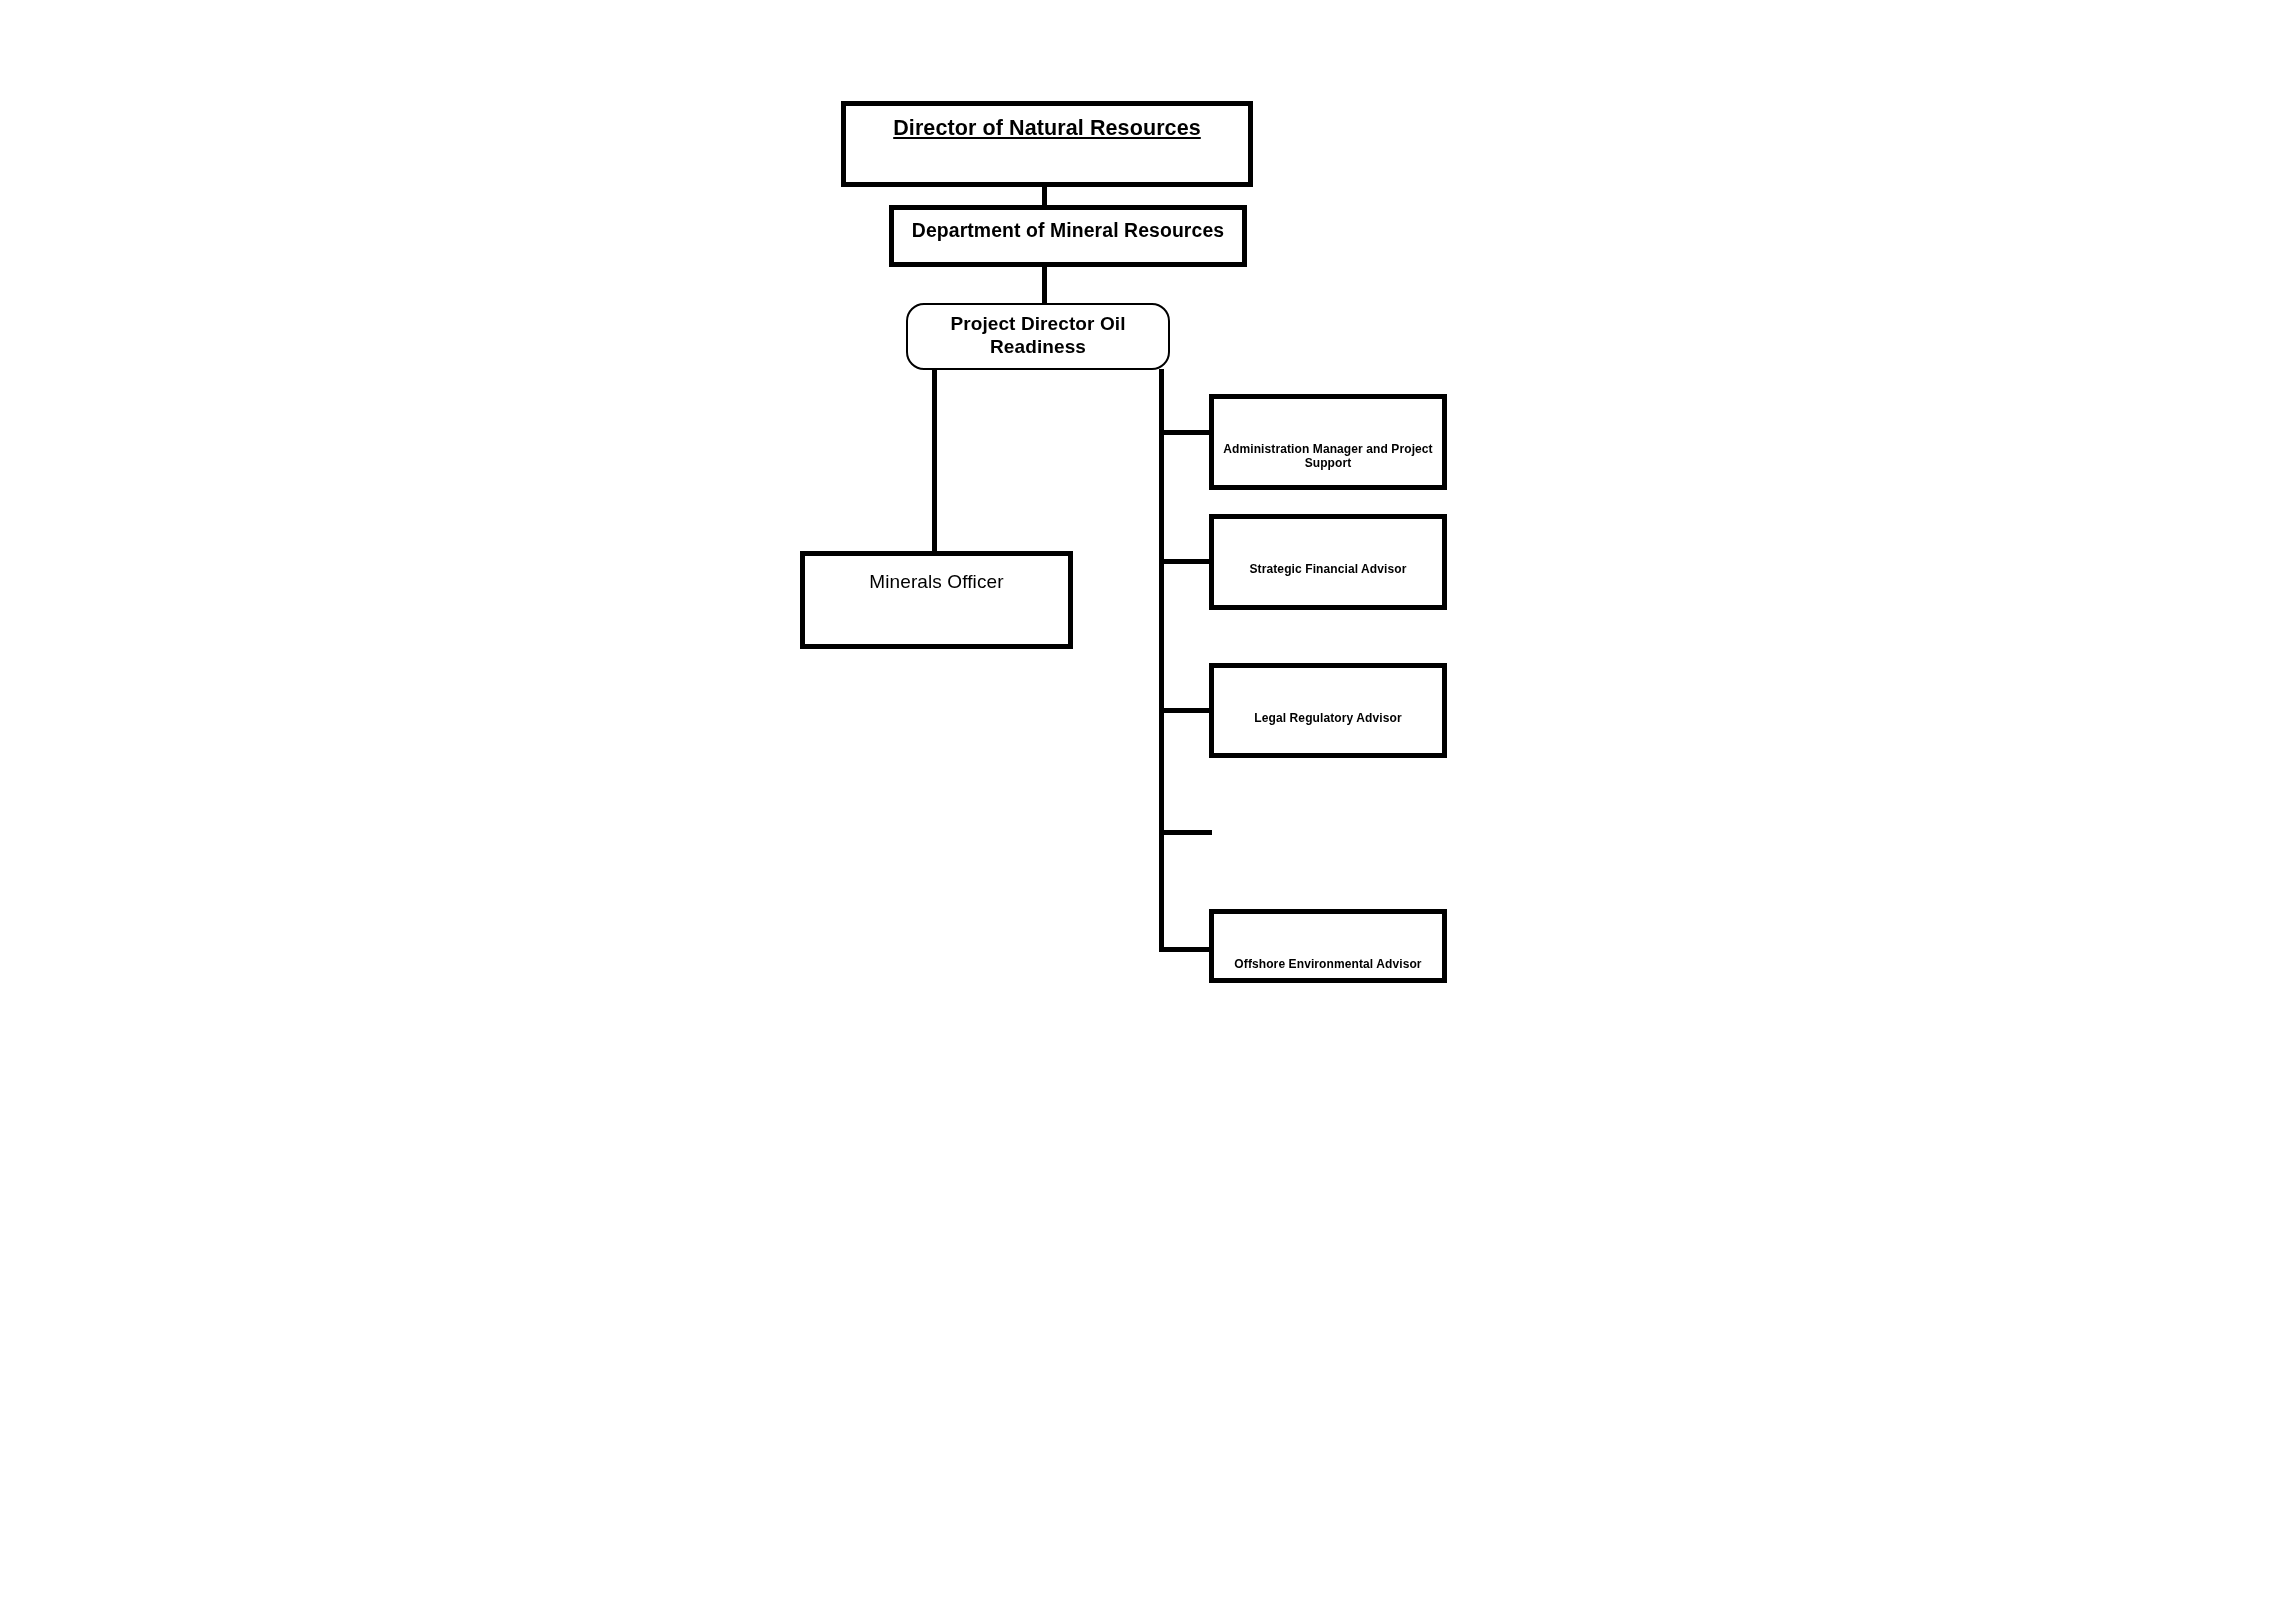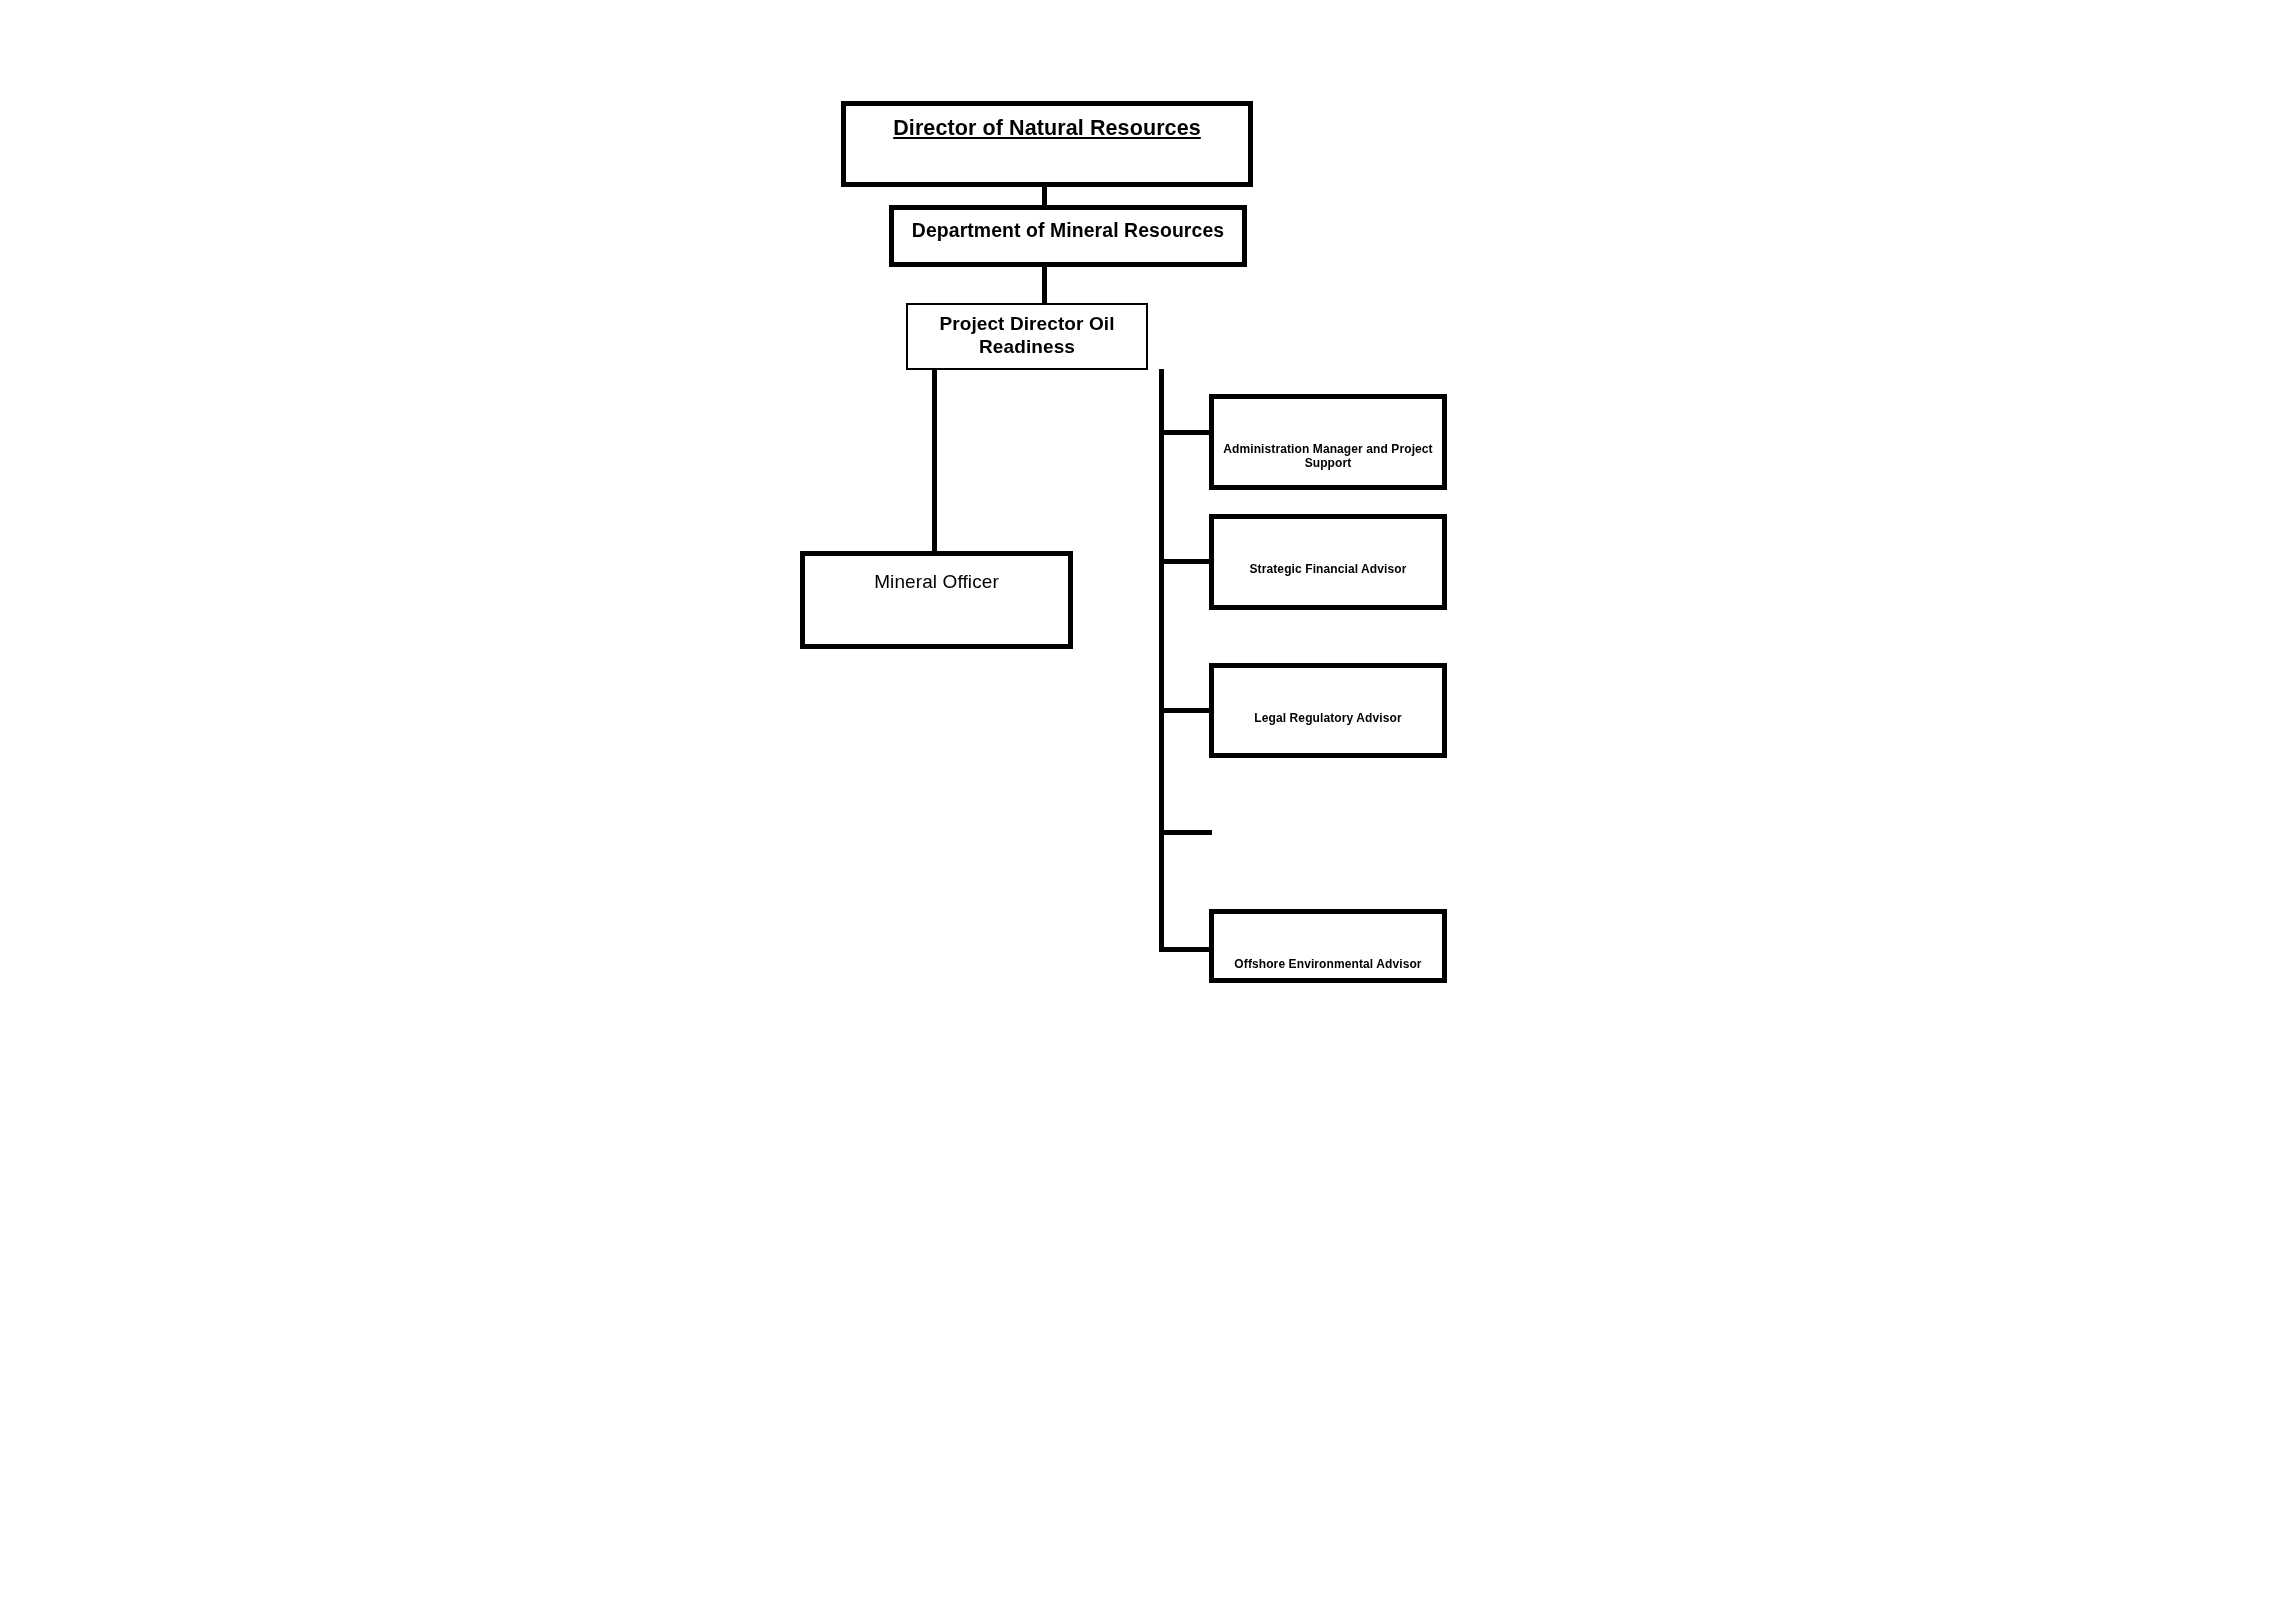--- a/index.html
+++ b/index.html
@@ -59,21 +59,21 @@
 
   #node-department {
     left: 869px;  top: 205px;  width: 358px;  height: 62px; margin-left: 20px;
   }
   #node-department .node-label {
     font-size: 19.4px;
     padding-top: 9px;
   }
 
   #node-project-director {
-    left: 906px;  top: 303px;  width: 242px;  height: 67px;
+    left: 906px;  top: 303px;  width: 264px;  height: 67px; border-radius: 18px;
   }
   #node-project-director .node-label {
     font-size: 19px;
     padding-top: 8.3px;
   }
 
   #node-minerals-officer {
     left: 800px;  top: 551px;  width: 273px;  height: 98px;
   }
   #node-minerals-officer .node-label {
@@ -141,21 +141,21 @@
 
   <div class="node" id="node-department">
     <span class="node-label">Department of Mineral Resources</span>
   </div>
 
   <div class="node thin" id="node-project-director">
     <span class="node-label">Project Director Oil Readiness</span>
   </div>
 
   <div class="node" id="node-minerals-officer">
-    <span class="node-label">Mineral Officer</span>
+    <span class="node-label">Minerals Officer</span>
   </div>
 
   <div class="node branch" id="node-admin-manager">
     <span class="node-label">Administration Manager and Project Support</span>
   </div>
 
   <div class="node branch" id="node-financial-advisor">
     <span class="node-label">Strategic Financial Advisor</span>
   </div>
 

